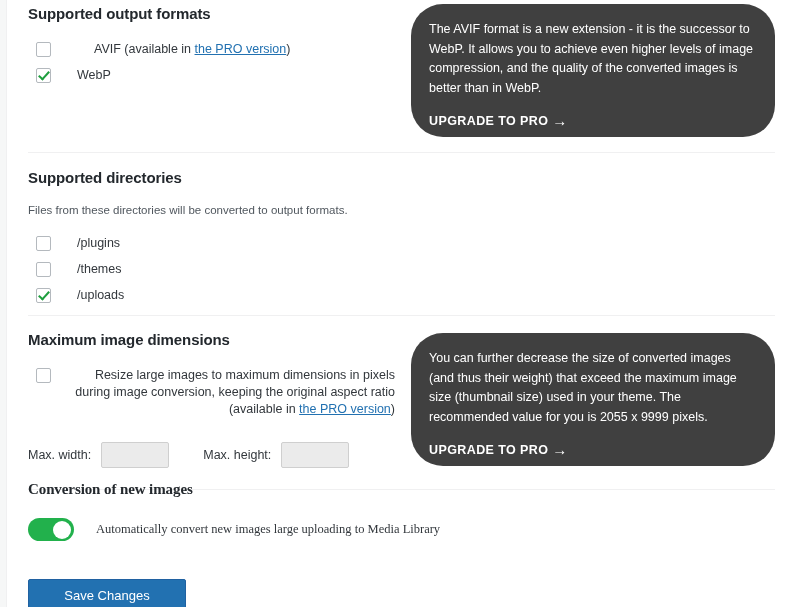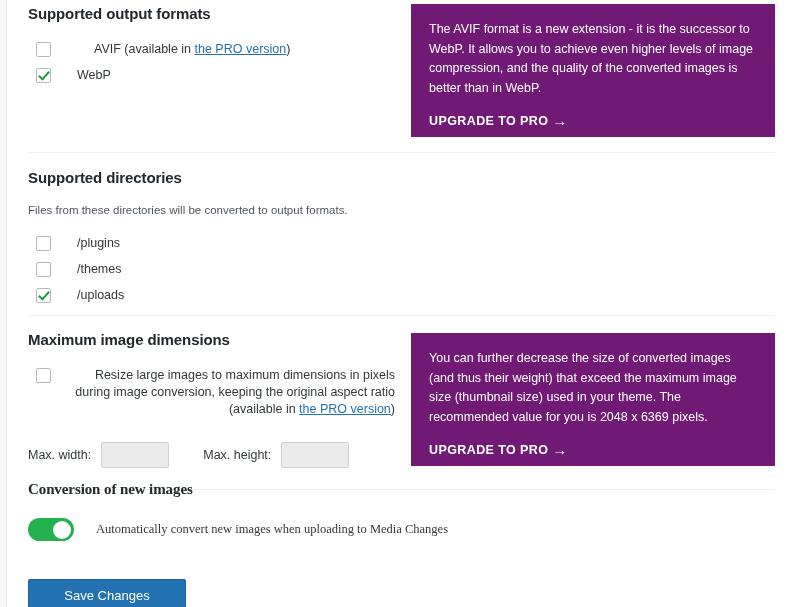--- a/index.html
+++ b/index.html
@@ -95,24 +95,25 @@
     color: #32373c;
   }
   a.pro-link {
     color: #2271b1;
     text-decoration: underline;
   }
 
   
   .promo {
     position: absolute;
-    background: #701a75;
+    background: #404040;
     color: #ffffff;
     box-sizing: border-box;
     padding: 16px 18px 14px 18px;
+    border-radius: 32px;
   }
   .promo p {
     margin: 0;
     font-size: 12.5px;
     line-height: 19.5px;
     color: #ffffff;
   }
   .promo .promo-cta {
     display: inline-block;
     margin-top: 14px;
@@ -267,34 +268,34 @@
       <div class="dims-row" style="margin-top:24px; padding-left:0px;">
         <span class="lbl">Max. width:</span>
         <input class="num-input" type="text" disabled="" placeholder="" style="">
         <span class="lbl gap-lbl">Max. height:</span>
         <input class="num-input" type="text" disabled="" placeholder="" style="">
       </div>
     </div>
   </div>
 
   <div class="promo" style="left:411px; top:333px; width:364px; height:133px;">
-    <p>You can further decrease the size of converted images (and thus their weight) that exceed the maximum image size (thumbnail size) used in your theme. The recommended value for you is 2048 x 6369 pixels.</p>
+    <p>You can further decrease the size of converted images (and thus their weight) that exceed the maximum image size (thumbnail size) used in your theme. The recommended value for you is 2055 x 9999 pixels.</p>
     <a class="promo-cta" href="#"><span>UPGRADE TO PRO</span><span class="arrow">→</span></a>
   </div>
 
   <div class="divider" style="top:489px;"></div>
 
   <div class="section" style="top:479px;font-family:Liberation Serif, serif;">
     <div class="sec-inner">
       <h2 class="sec-title">Conversion of new images</h2>
 
       <div class="toggle-row" style="margin-top:19px;">
         <span class="toggle">
           <span class="knob"></span>
         </span>
-        <span class="toggle-label">Automatically convert new images when uploading to Media Changes</span>
+        <span class="toggle-label">Automatically convert new images large uploading to Media Library</span>
       </div>
     </div>
   </div>
 
   <button class="save-btn">Save Changes</button>
 
 </div>
 
 </body></html>

